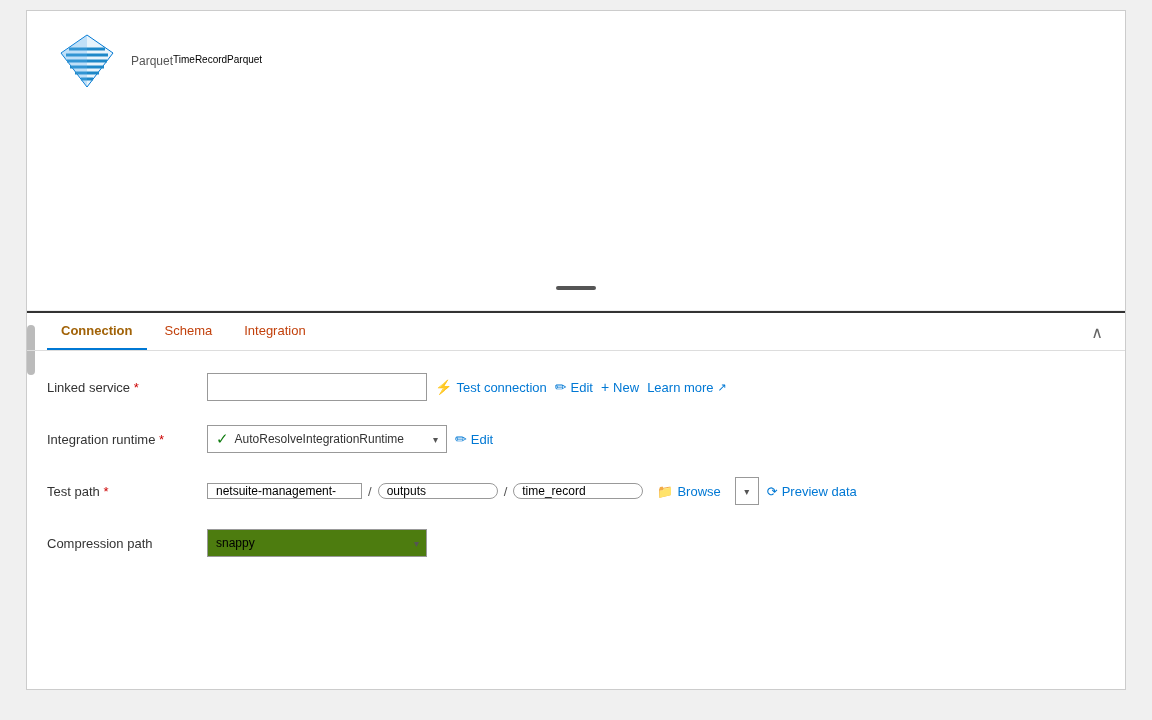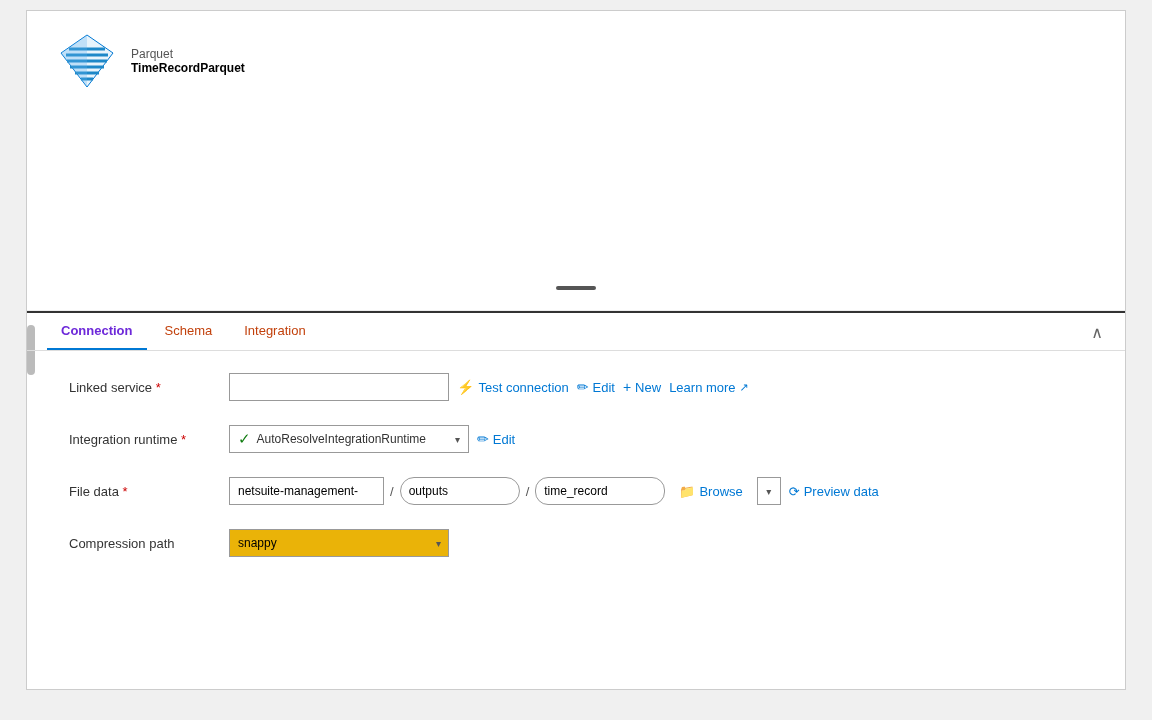--- a/index.html
+++ b/index.html
@@ -36,33 +36,33 @@
     }
 
     .parquet-icon {
       width: 60px;
       height: 60px;
       flex-shrink: 0;
     }
 
     .dataset-title-block {
       display: flex;
-      flex-direction: column;
+      flex-direction: row;
       justify-content: flex-end;
     }
 
     .dataset-type {
       font-size: 12px;
       color: #555;
       font-weight: 400;
     }
 
     .dataset-name {
-      font-size: 12px;
-      font-weight: 700;
+      font-size: 10px;
+      font-weight: 400;
       color: #000;
     }
 
     
     .divider-handle {
       width: 40px;
       height: 4px;
       background: #555;
       border-radius: 2px;
       margin: auto auto 0 auto;
@@ -89,41 +89,41 @@
       padding: 10px 14px;
       font-size: 13px;
       cursor: pointer;
       color: #c2410c;
       border-bottom: 2px solid transparent;
       margin-right: 4px;
       user-select: none;
     }
 
     .tab-item.active {
-      color: #6d28d9;
+      color: #a16207;
       border-bottom: 2px solid #0078d4;
       font-weight: 600;
     }
 
     .collapse-btn {
       position: absolute;
       right: 16px;
       top: 50%;
       transform: translateY(-50%);
       cursor: pointer;
       color: #666;
       font-size: 16px;
       background: none;
       border: none;
       padding: 2px 6px;
     }
 
     
     .form-content {
-      padding: 20px 42px;
+      padding: 20px 20px;
     }
 
     .form-row {
       display: flex;
       align-items: center;
       margin-bottom: 20px;
       min-height: 32px;
     }
 
     .form-label {
@@ -197,21 +197,21 @@
     }
 
     
     .file-path-container {
       display: flex;
       align-items: center;
       gap: 4px;
     }
 
     .file-path-input {
-      height: 28px;
+      height: 16px;
       border: 1px solid #999;
       padding: 0 8px;
       font-size: 12px;
       outline: none;
       width: 160px;
     }
 
     .path-separator {
       color: #555;
       font-size: 13px;
@@ -252,21 +252,21 @@
       cursor: pointer;
       font-size: 13px;
     }
 
     
     .select-dropdown {
       height: 28px;
       border: 1px solid #999;
       padding: 0 8px;
       font-size: 12px;
-      background: #eab308;
+      background: #4d7c0f;
       min-width: 220px;
       cursor: pointer;
       appearance: none;
       -webkit-appearance: none;
       padding-right: 24px;
       position: relative;
     }
 
     .select-wrapper {
       position: relative;
@@ -382,21 +382,21 @@
           </div>
           <a class="action-link">
             <span class="icon">✏</span>
             <span>Edit</span>
           </a>
         </div>
       </div>
 
       <div class="form-row">
         <div class="form-label">
-          <span>File data</span>
+          <span>Test path</span>
           <span class="required-star"> *</span>
         </div>
         <div class="form-controls">
           <div class="file-path-container">
             <input type="text" class="file-path-input" style="width: 155px;" value="netsuite-management-">
             <span class="path-separator">/</span>
             <input type="text" class="file-path-input" style="width: 120px; border-radius: 14px;" value="outputs">
             <span class="path-separator">/</span>
             <input type="text" class="file-path-input" style="width: 130px; border-radius: 13px;" value="time_record">
           </div>

